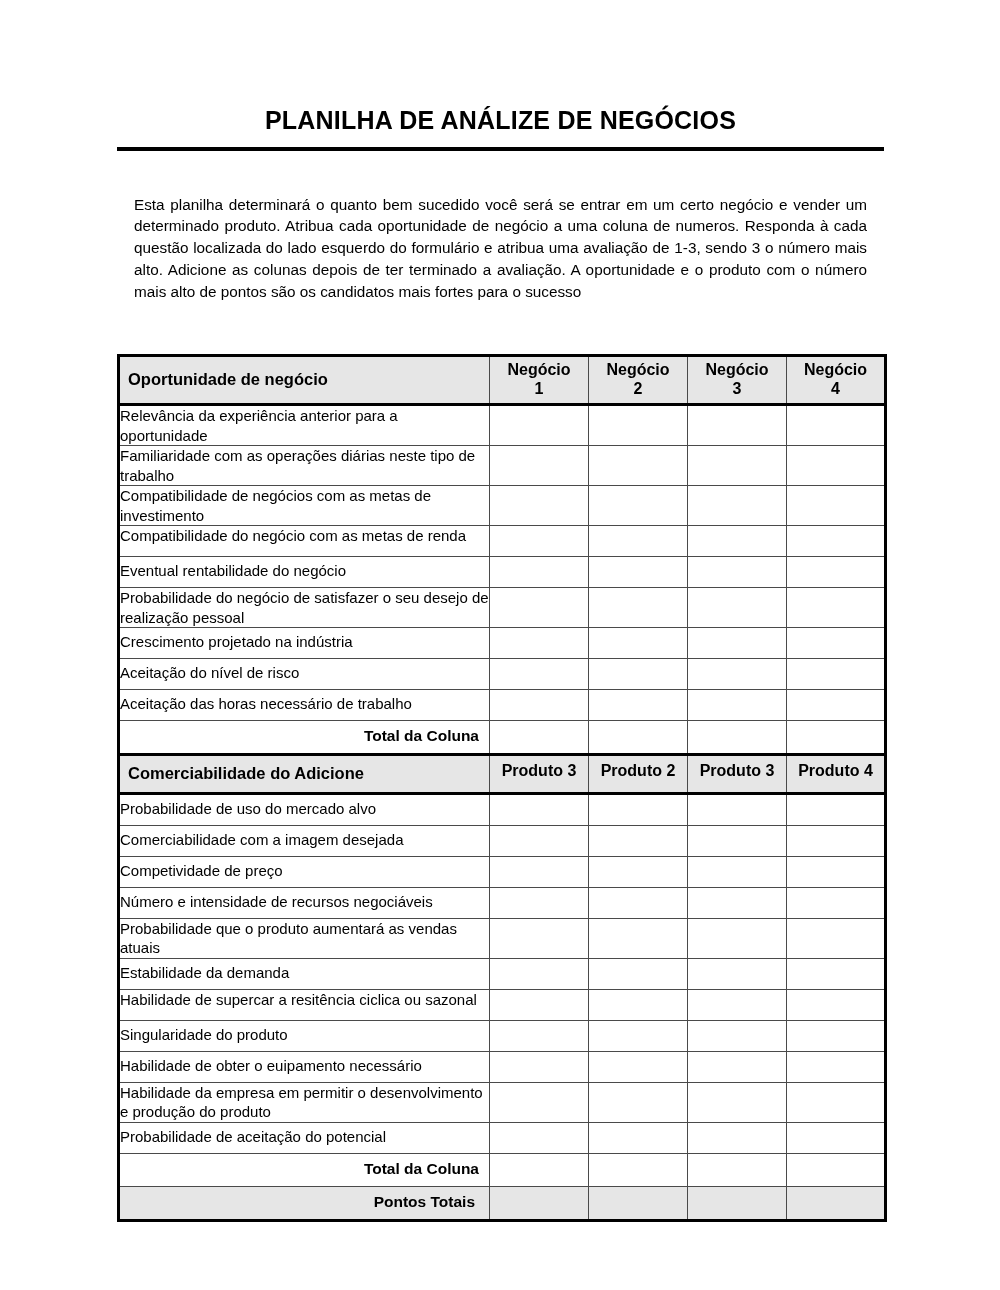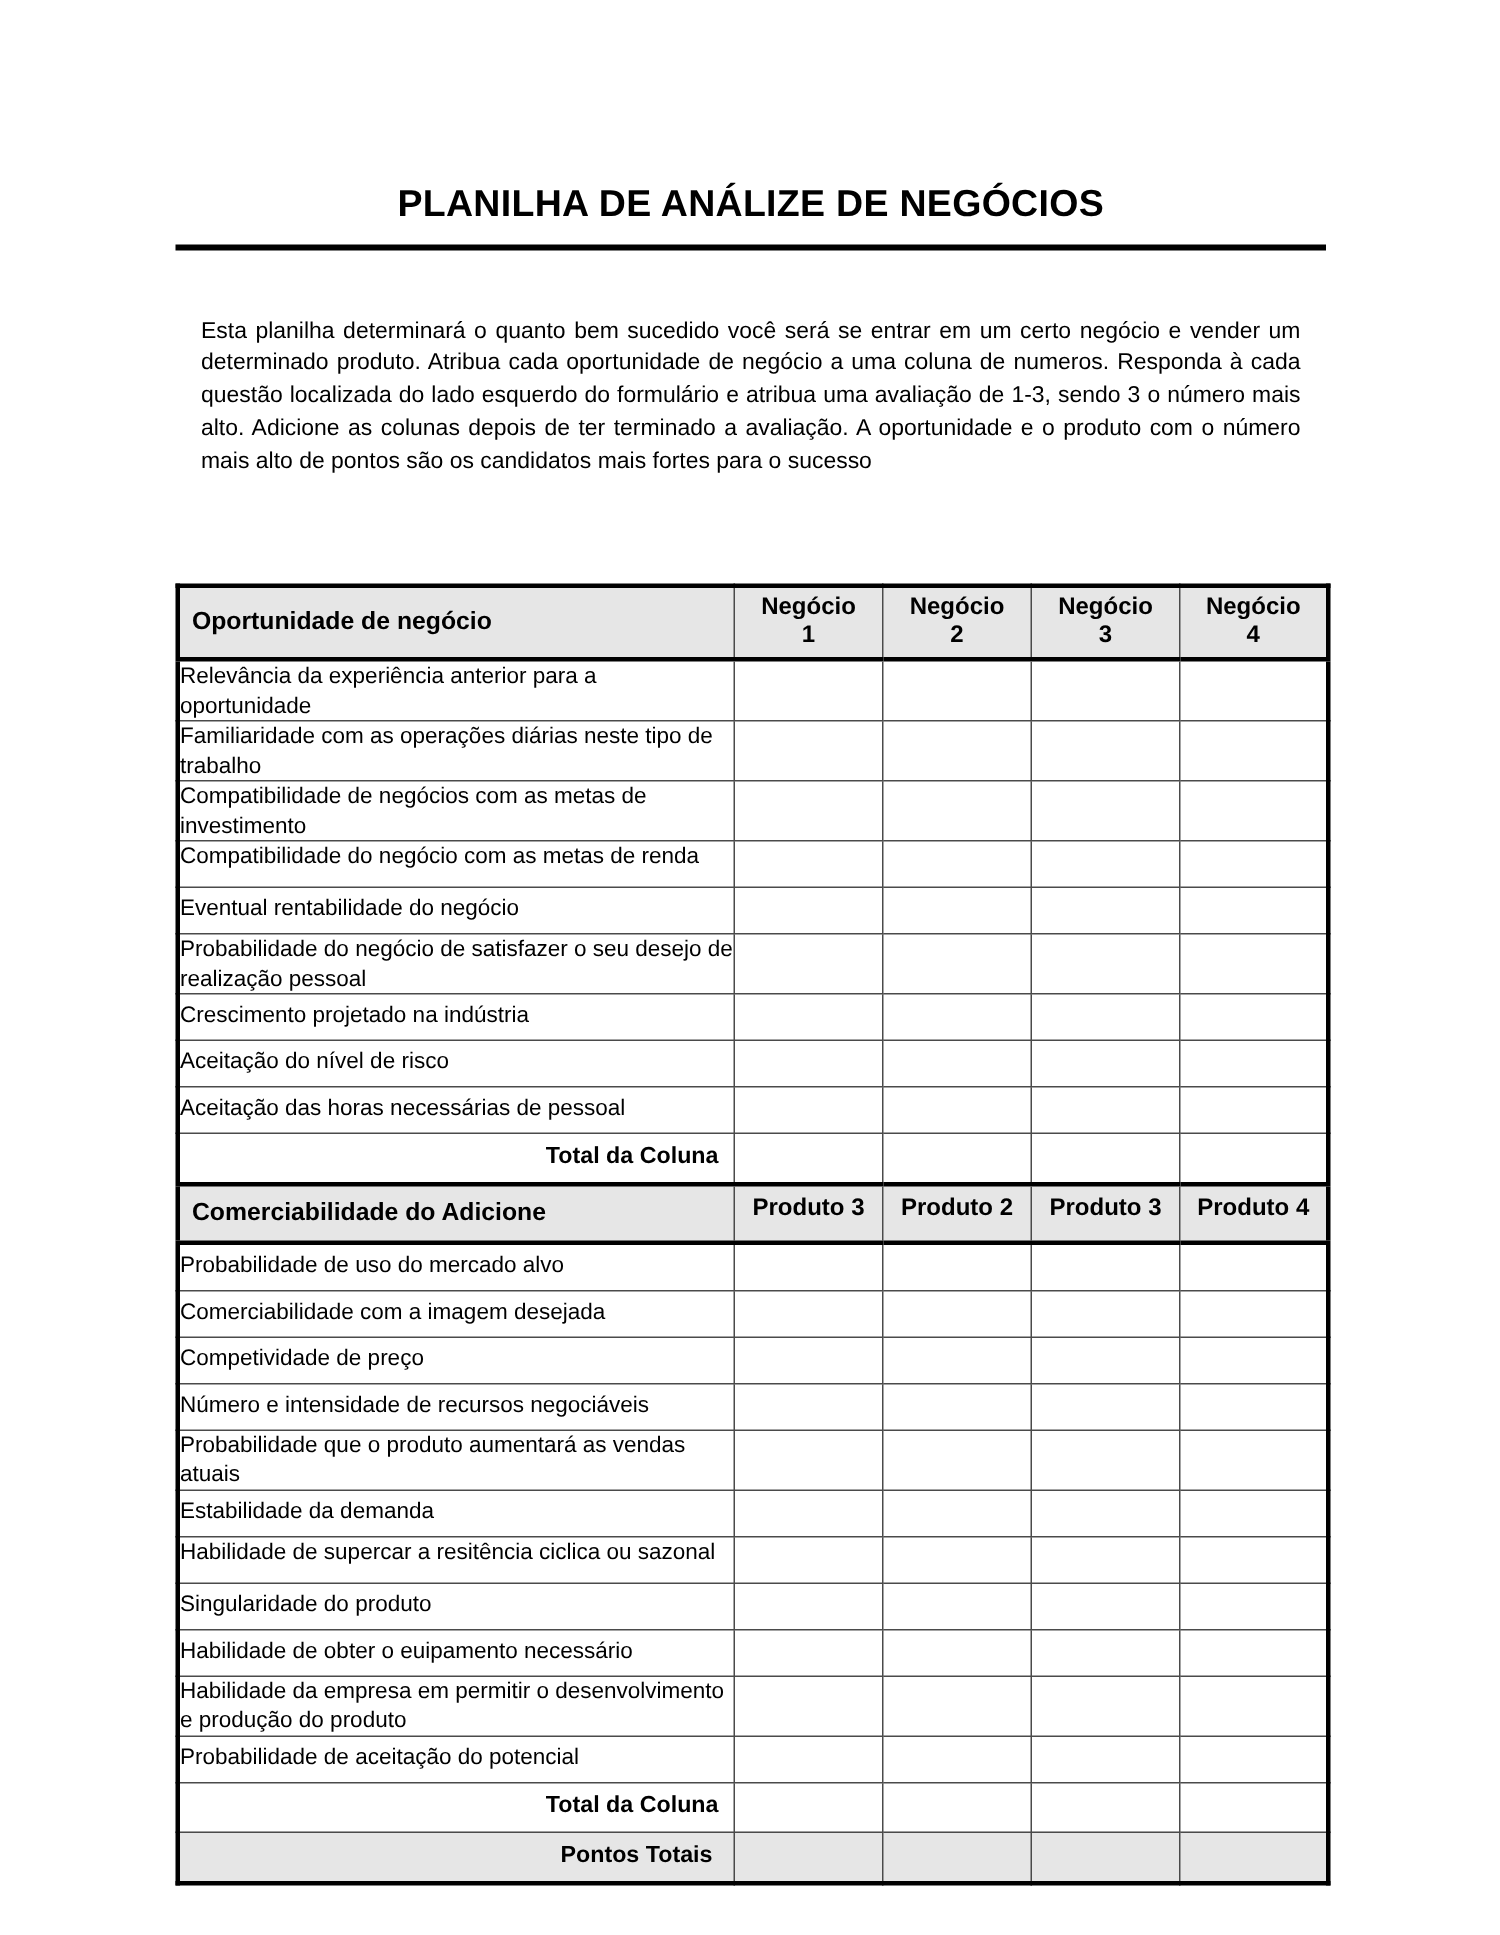--- a/index.html
+++ b/index.html
@@ -17,21 +17,21 @@
   }
   .page {
     position: relative;
     width: 1000px;
     height: 1290px;
     box-sizing: border-box;
   }
   .content {
     position: absolute;
     left: 117px;
-    top: 16px;
+    top: 0;
     width: 767px;
   }
 
   
   .doc-title {
     margin: 0;
     padding-top: 106px;
     text-align: center;
     font-size: 25px;
     font-weight: bold;
@@ -57,21 +57,20 @@
 
   
   .sheet-wrap {
     padding-top: 35px;
   }
   table.sheet {
     border-collapse: collapse;
     width: 767px;
     table-layout: fixed;
     border: 3px solid #000000;
-    margin-top: 19px;
   }
   table.sheet col.c-label { width: 371px; }
   table.sheet col.c-val   { width: 99px; }
 
   table.sheet td {
     border: 1px solid #4a4a4a;
     padding: 0;
     vertical-align: top;
   }
 
@@ -235,21 +234,21 @@
             <td class="val"></td>
           </tr>
           <tr class="data-row">
             <td class="label one-line">Aceitação do nível de risco</td>
             <td class="val"></td>
             <td class="val"></td>
             <td class="val"></td>
             <td class="val"></td>
           </tr>
           <tr class="data-row">
-            <td class="label one-line">Aceitação das horas necessárias de pessoal</td>
+            <td class="label one-line">Aceitação das horas necessário de trabalho</td>
             <td class="val"></td>
             <td class="val"></td>
             <td class="val"></td>
             <td class="val"></td>
           </tr>
 
           <tr class="total-row">
             <td class="label">Total da Coluna</td>
             <td class="val"></td>
             <td class="val"></td>

